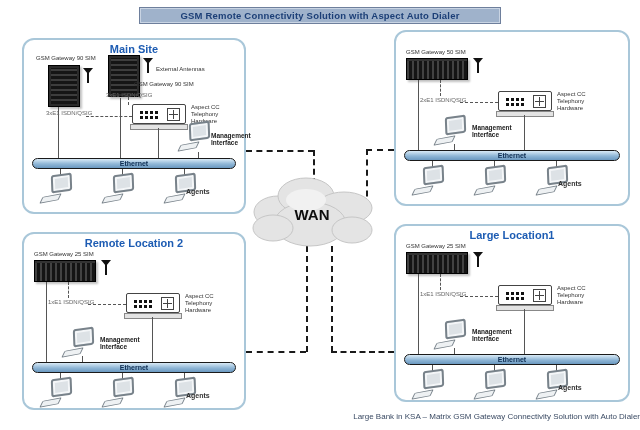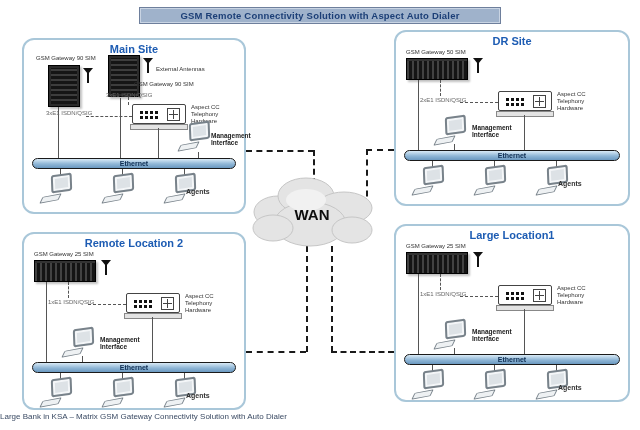--- a/index.html
+++ b/index.html
@@ -75,21 +75,21 @@
            display:flex; align-items:center; justify-content:center;
            font-size:7px; font-weight:bold; color:#0e2d52; }
   .agent-line { top:calc(129px + var(--dy)); height:6px; }
   .agent-pc { top:calc(134px + var(--dy)); }
   .mgmt-line { height:6px; }
 
   
   .cloud { position:absolute; left:248px; top:170px; z-index:2; }
   .cloud text { font-family:"Liberation Sans","DejaVu Sans",sans-serif; font-weight:bold; font-size:15px; fill:#0d0d0d; }
 
-  .caption { position:absolute; left:0; right:0; top:412px; text-align:left;
+  .caption { position:absolute; left:0; right:0; top:412px; text-align:right;
              font-size:8px; color:#3a4a63; }
 </style>
 </head>
 <body>
 
 <div class="canvas">
 
   <div class="banner">
     <span>GSM Remote Connectivity Solution with Aspect Auto Dialer</span>
   </div>
@@ -143,21 +143,20 @@
         <span class="kbd"></span>
       </div>
     <div class="pc agent-pc" style="left:142px">
         <span class="screen"></span>
         <span class="kbd"></span>
       </div>
     <div class="agents-lbl">Agents</div>
   </div>
 
   <div class="site right s-top" id="site-dr">
-    <div class="site-title">DR Site</div>
     <div class="lbl" style="left:10px;top:17px">GSM Gateway 50 SIM</div>
     <div class="rack" style="left:10px;top:26px"></div>
     <div class="ant" style="left:77px;top:26px"></div>
     <div class="vline" style="left:22px;top:48px;height:calc(70px + var(--dy))"></div>
     <div class="vdash" style="left:44px;top:48px;height:16px"></div>
     <div class="link-lbl" style="left:24px;top:65px">2xE1 ISDN/QSIG</div>
     <div class="hdash" style="left:64px;top:70px;width:38px"></div>
     <div class="tel" style="left:102px;top:59px">
         <span class="dots"></span>
         <span class="fan"></span>

